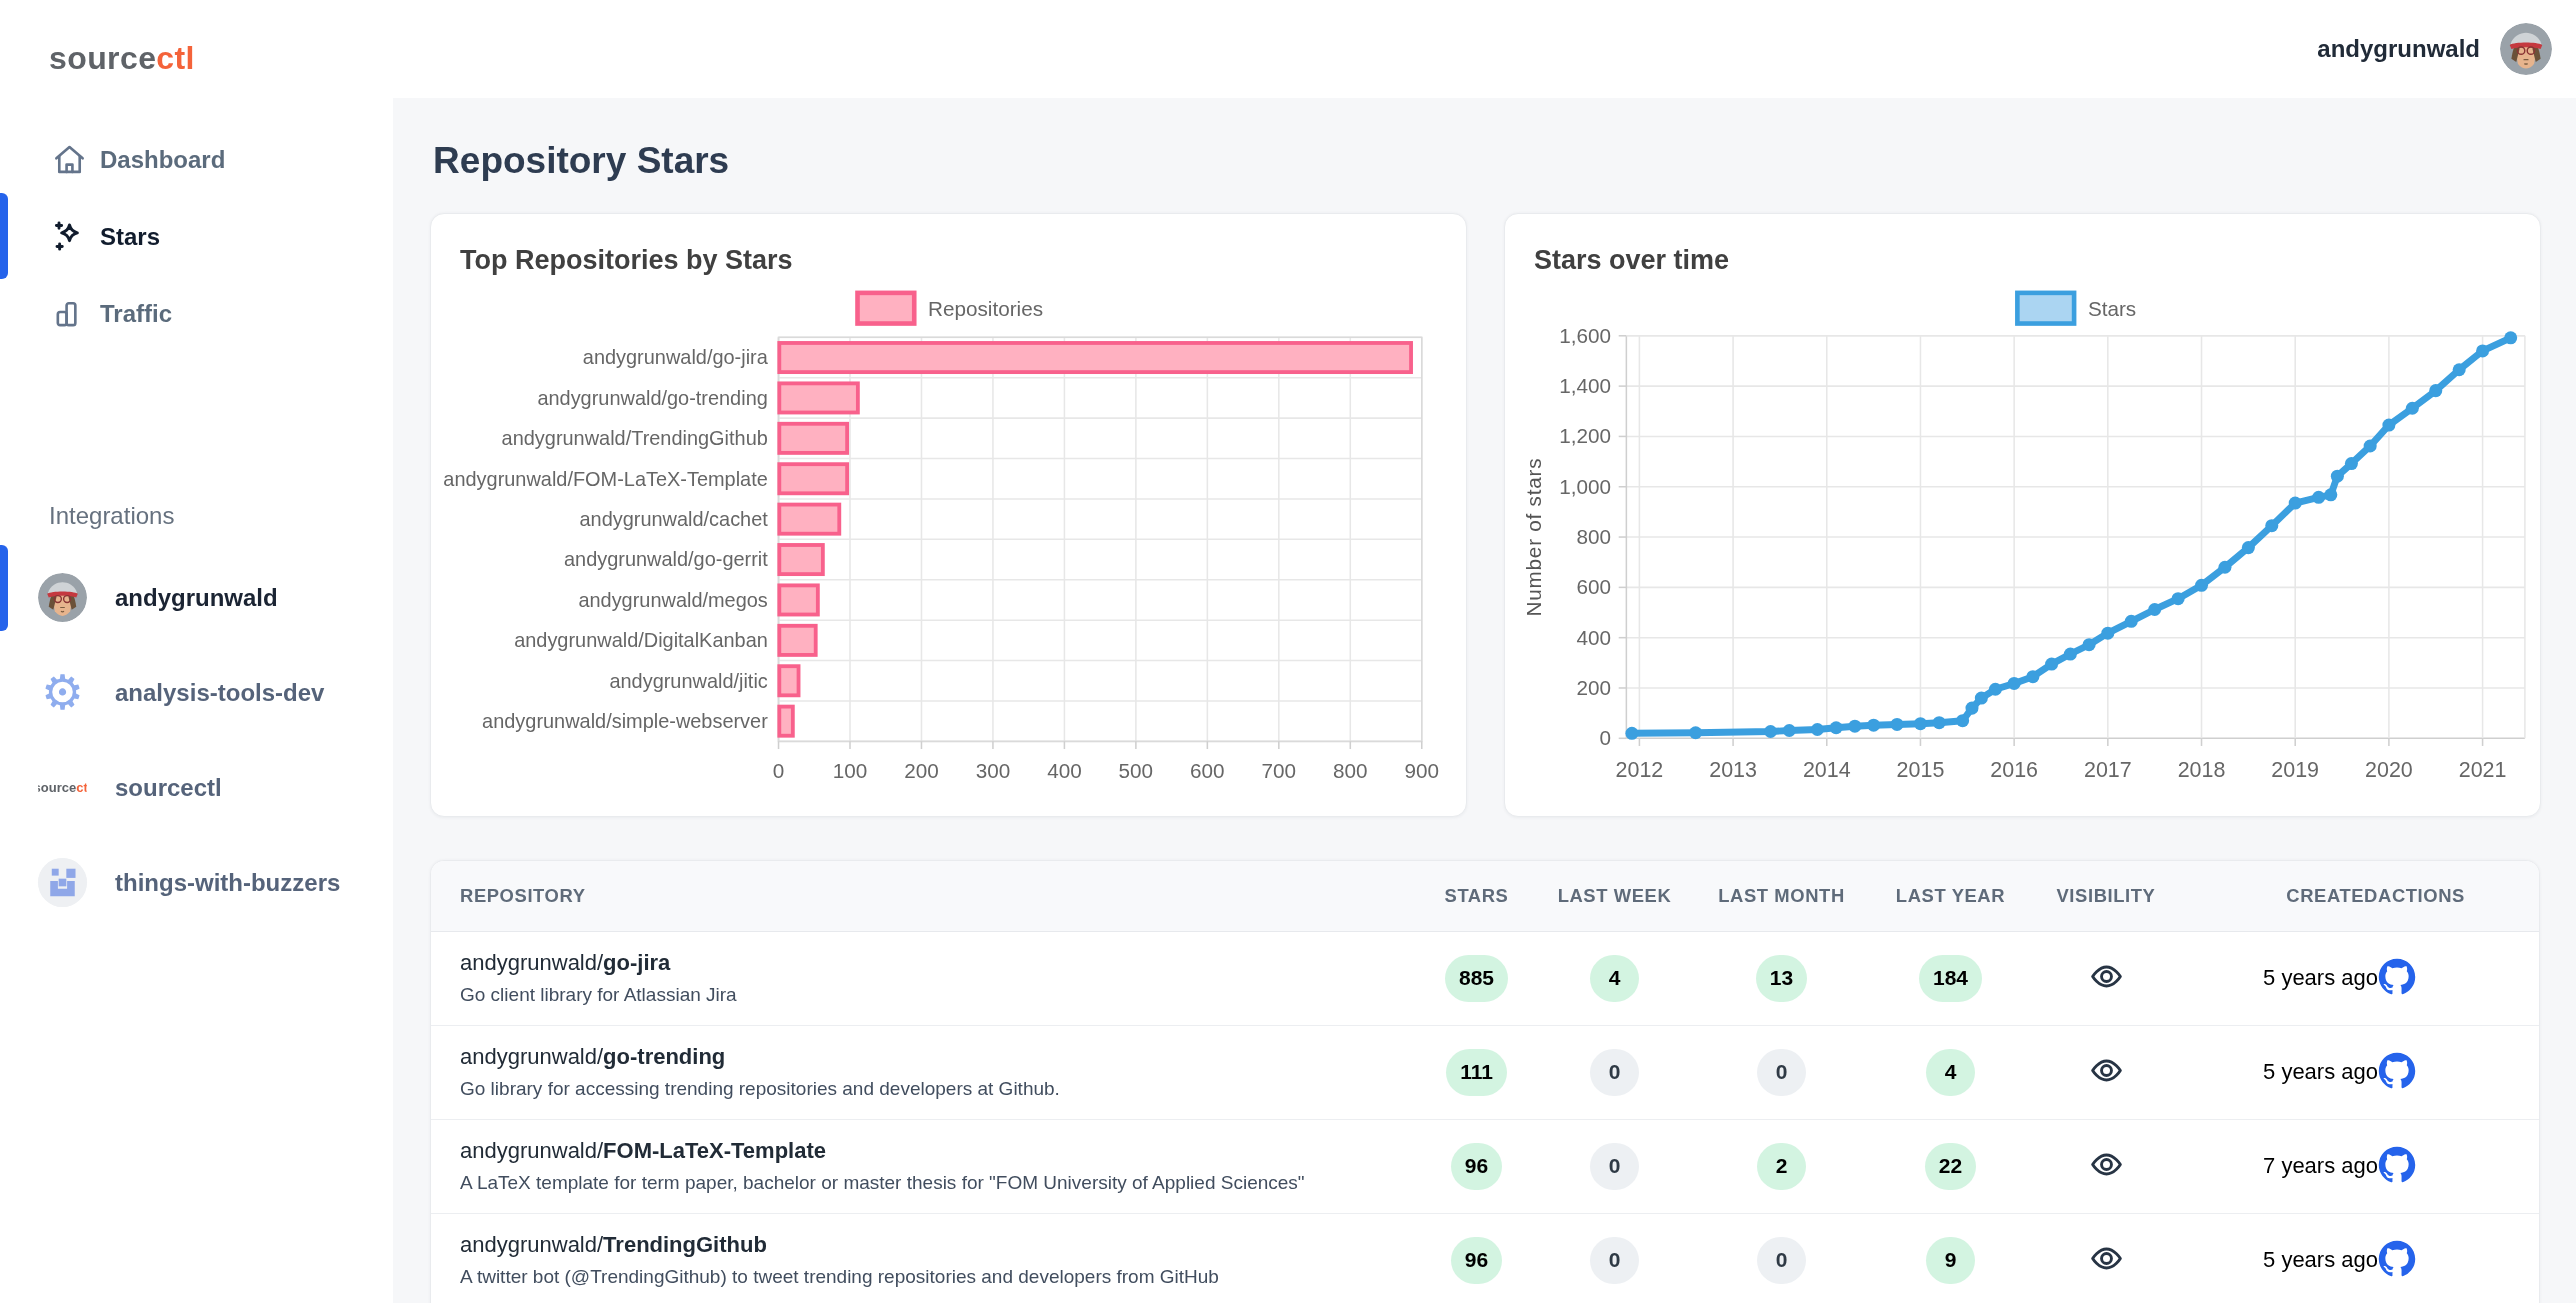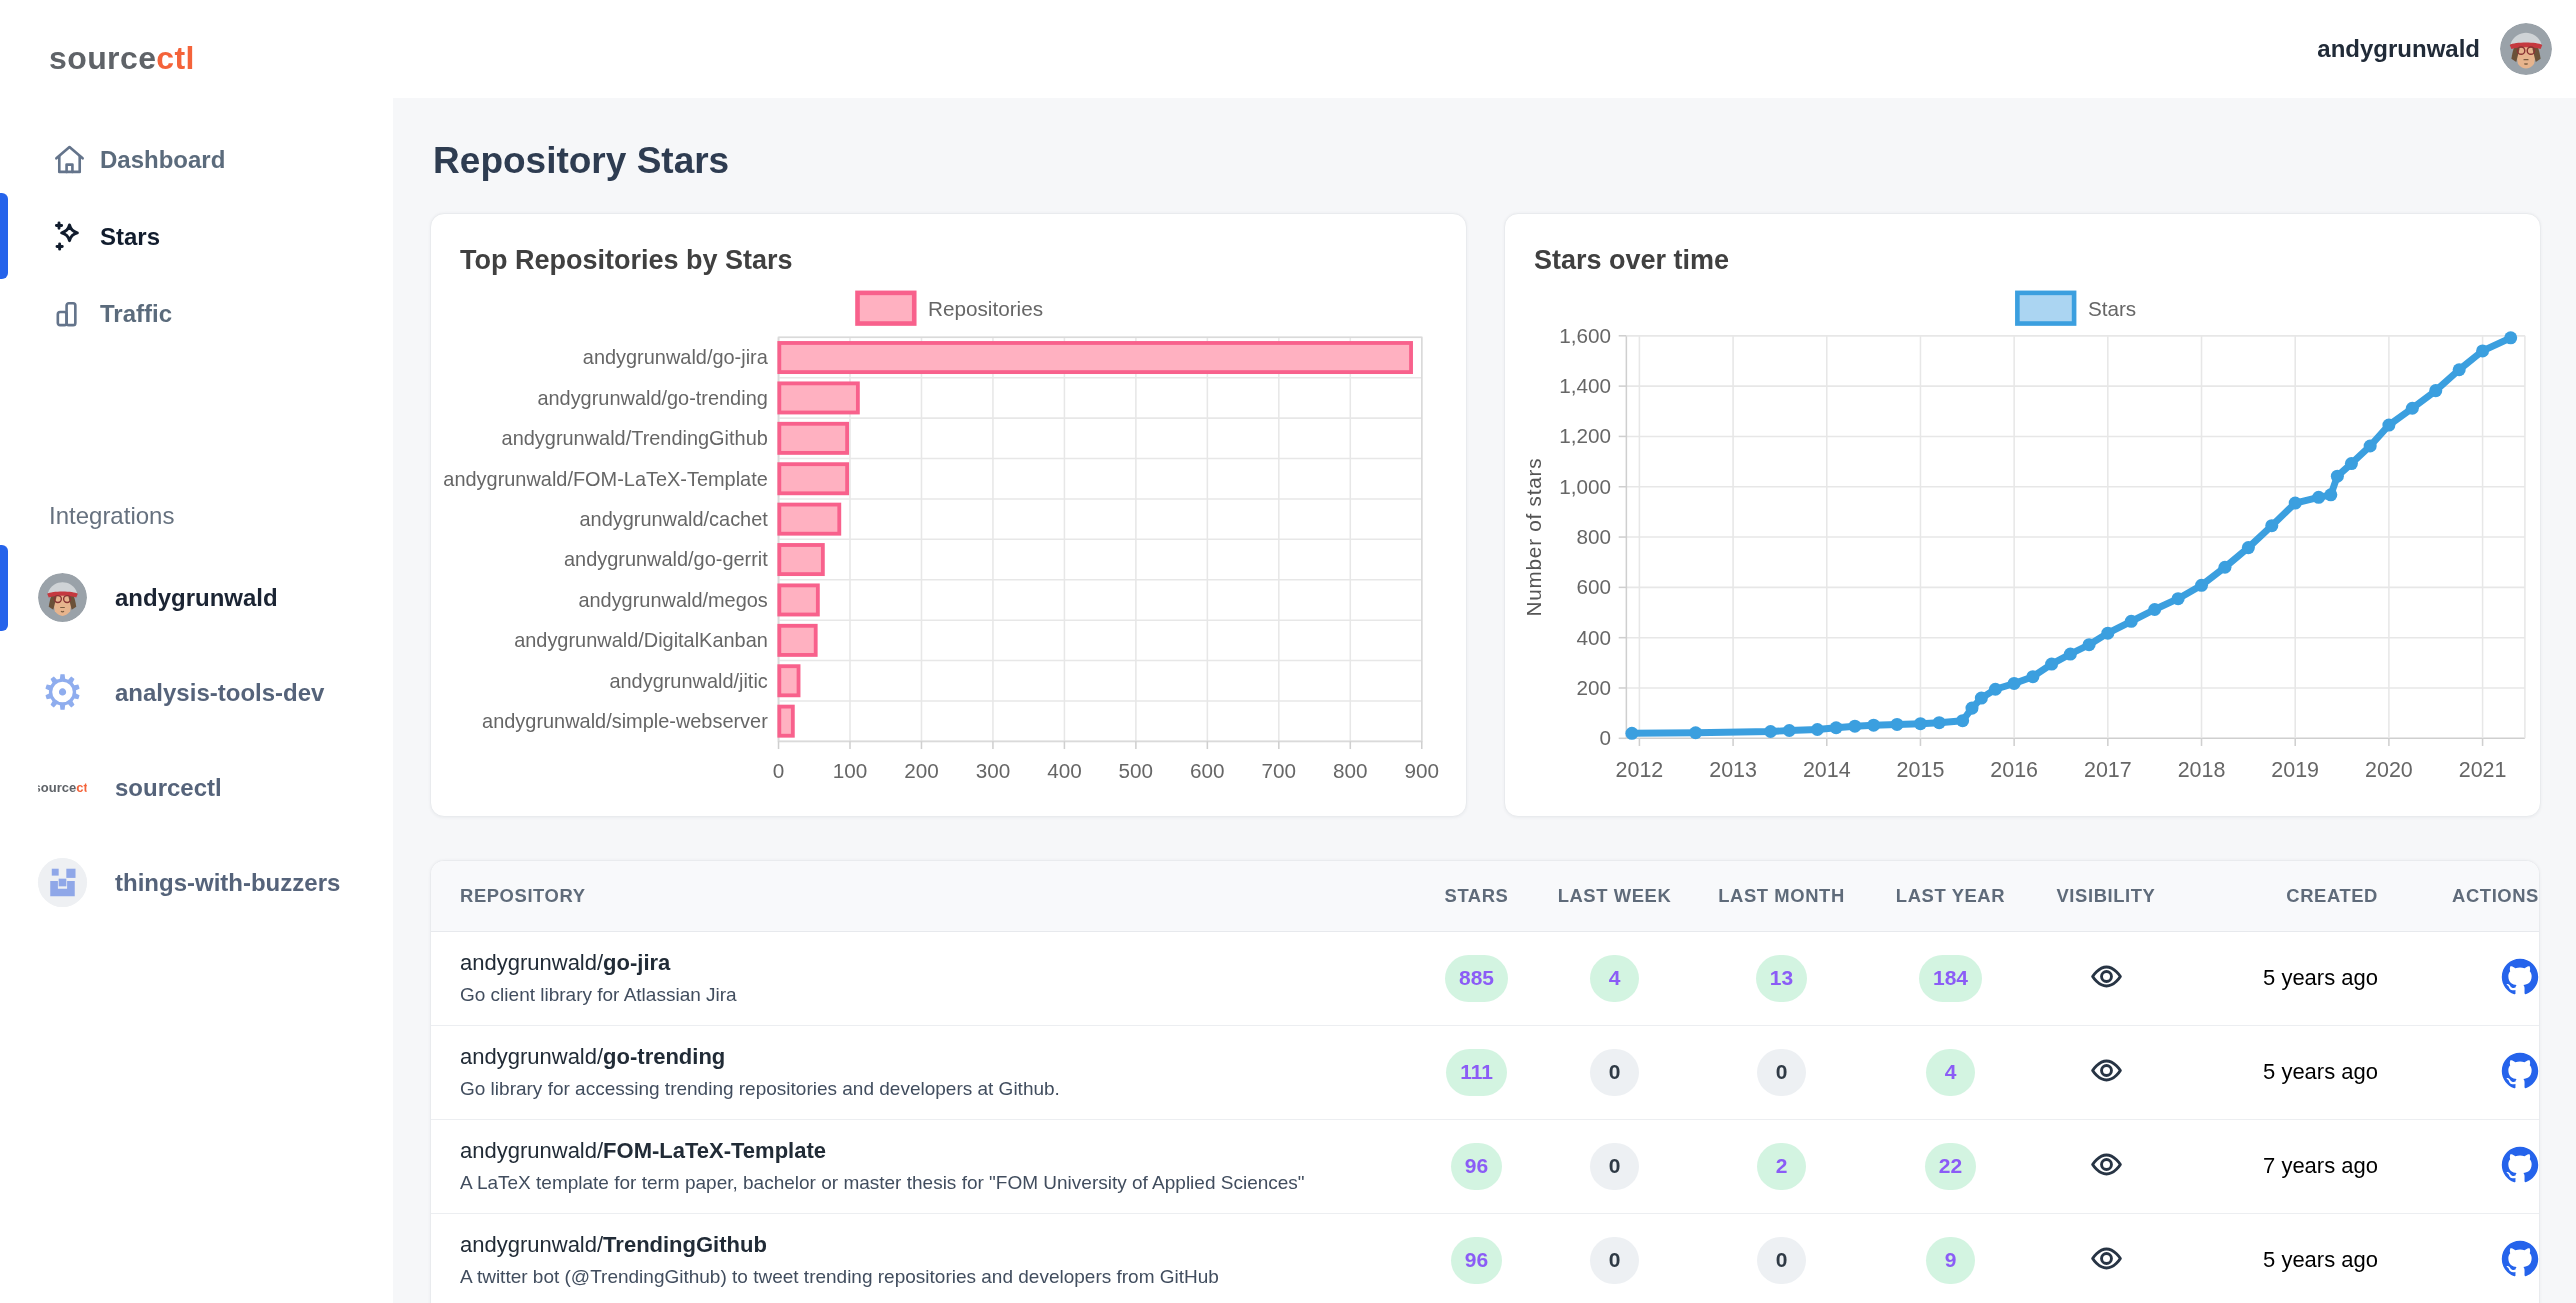--- a/index.html
+++ b/index.html
@@ -56,27 +56,27 @@
     border-bottom:1.5px solid #e7e9ed; font-size:18.4px; font-weight:bold;
     color:#5f6b7a; letter-spacing:0.6px; }
   .trow { display:flex; align-items:center; height:94px; border-bottom:1.5px solid #eceef1; background:#fff; }
   .c-repo { flex:1; padding-left:29px; }
   .c-stars { width:115px; text-align:center; }
   .c-week { width:161px; text-align:center; }
   .c-month { width:173px; text-align:center; }
   .c-year { width:165px; text-align:center; }
   .c-vis { width:146px; text-align:center; }
   .c-created { width:199px; text-align:right; }
-  .c-actions { width:161px; text-align:right; }
+  .c-actions { width:161px; text-align:left; }
   .repo-line { font-size:22px; color:#212b36; }
   .repo-line b { font-weight:bold; }
   .repo-desc { font-size:19px; color:#414d5e; margin-top:7.7px; }
   .badge { display:inline-block; min-width:49px; padding:11.5px 14px; border-radius:24.5px;
     font-size:21px; font-weight:bold; text-align:center; }
-  .badge.green { background:#d3f4e1; color:#8b5cf6; }
+  .badge.green { background:#d3f4e1; color:#000000; }
   .badge.gray { background:#edf0f3; color:#2f3a45; }
   .created-txt { font-size:22px; color:#000000; }
   .eye-svg { width:35px; height:35px; }
   .gh-svg { width:38px; height:38px; fill:#2563eb; cursor:pointer; }
 </style>
 </head>
 <body>
 
 <div class="app">
 

